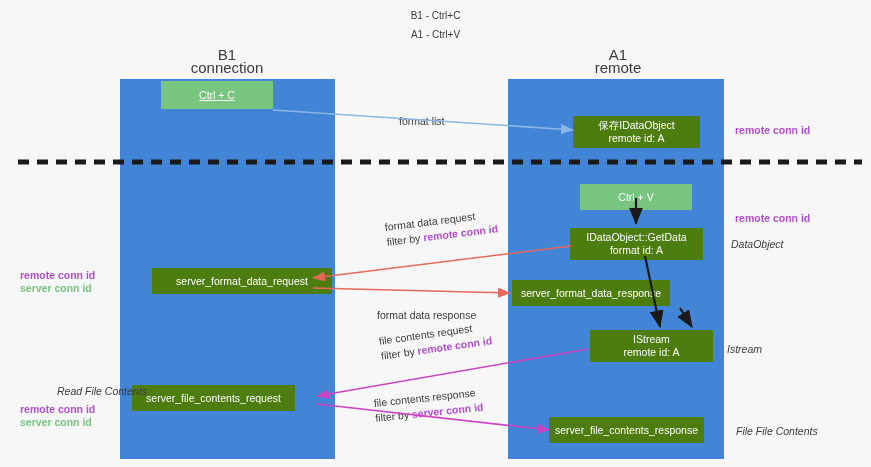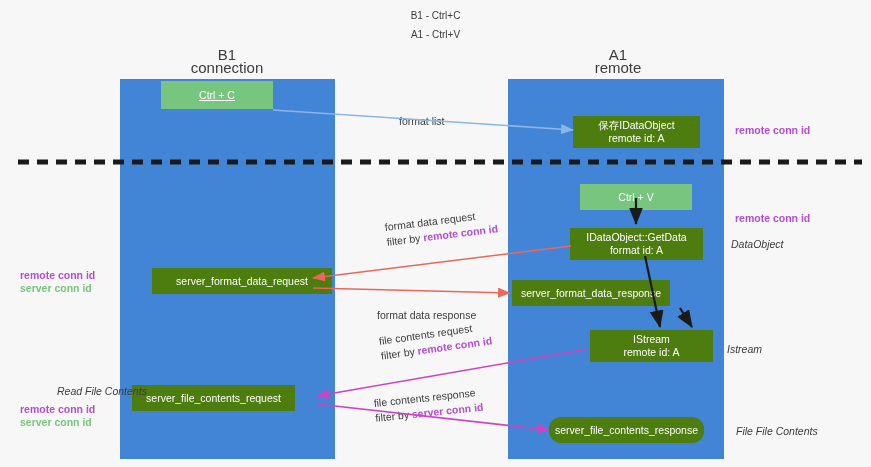--- a/index.html
+++ b/index.html
@@ -144,21 +144,21 @@
 
     <div class="node orange" style="left:152px;top:268px;width:180px;height:26px;">server_format_data_request</div>
 
     <div class="node orange" style="left:512px;top:280px;width:158px;height:26px;">server_format_data_response</div>
 
     <div class="node orange" style="left:590px;top:330px;width:123px;height:32px;">IStream
 remote id: A</div>
 
     <div class="node orange" style="left:132px;top:385px;width:163px;height:26px;">server_file_contents_request</div>
 
-    <div class="node orange" style="left:549px;top:417px;width:155px;height:26px;border-radius:12px;">server_file_contents_response</div>
+    <div class="node orange" style="left:549px;top:417px;width:155px;height:26px;">server_file_contents_response</div>
   </div>
 
   <div class="text-layer">
 
     <div class="flab" style="left:399px;top:114px;">
       <span>format list</span>
     </div>
 
     <div class="flab" style="left:384px;top:220px;transform:rotate(-7deg);">
       <div>format data request</div>

